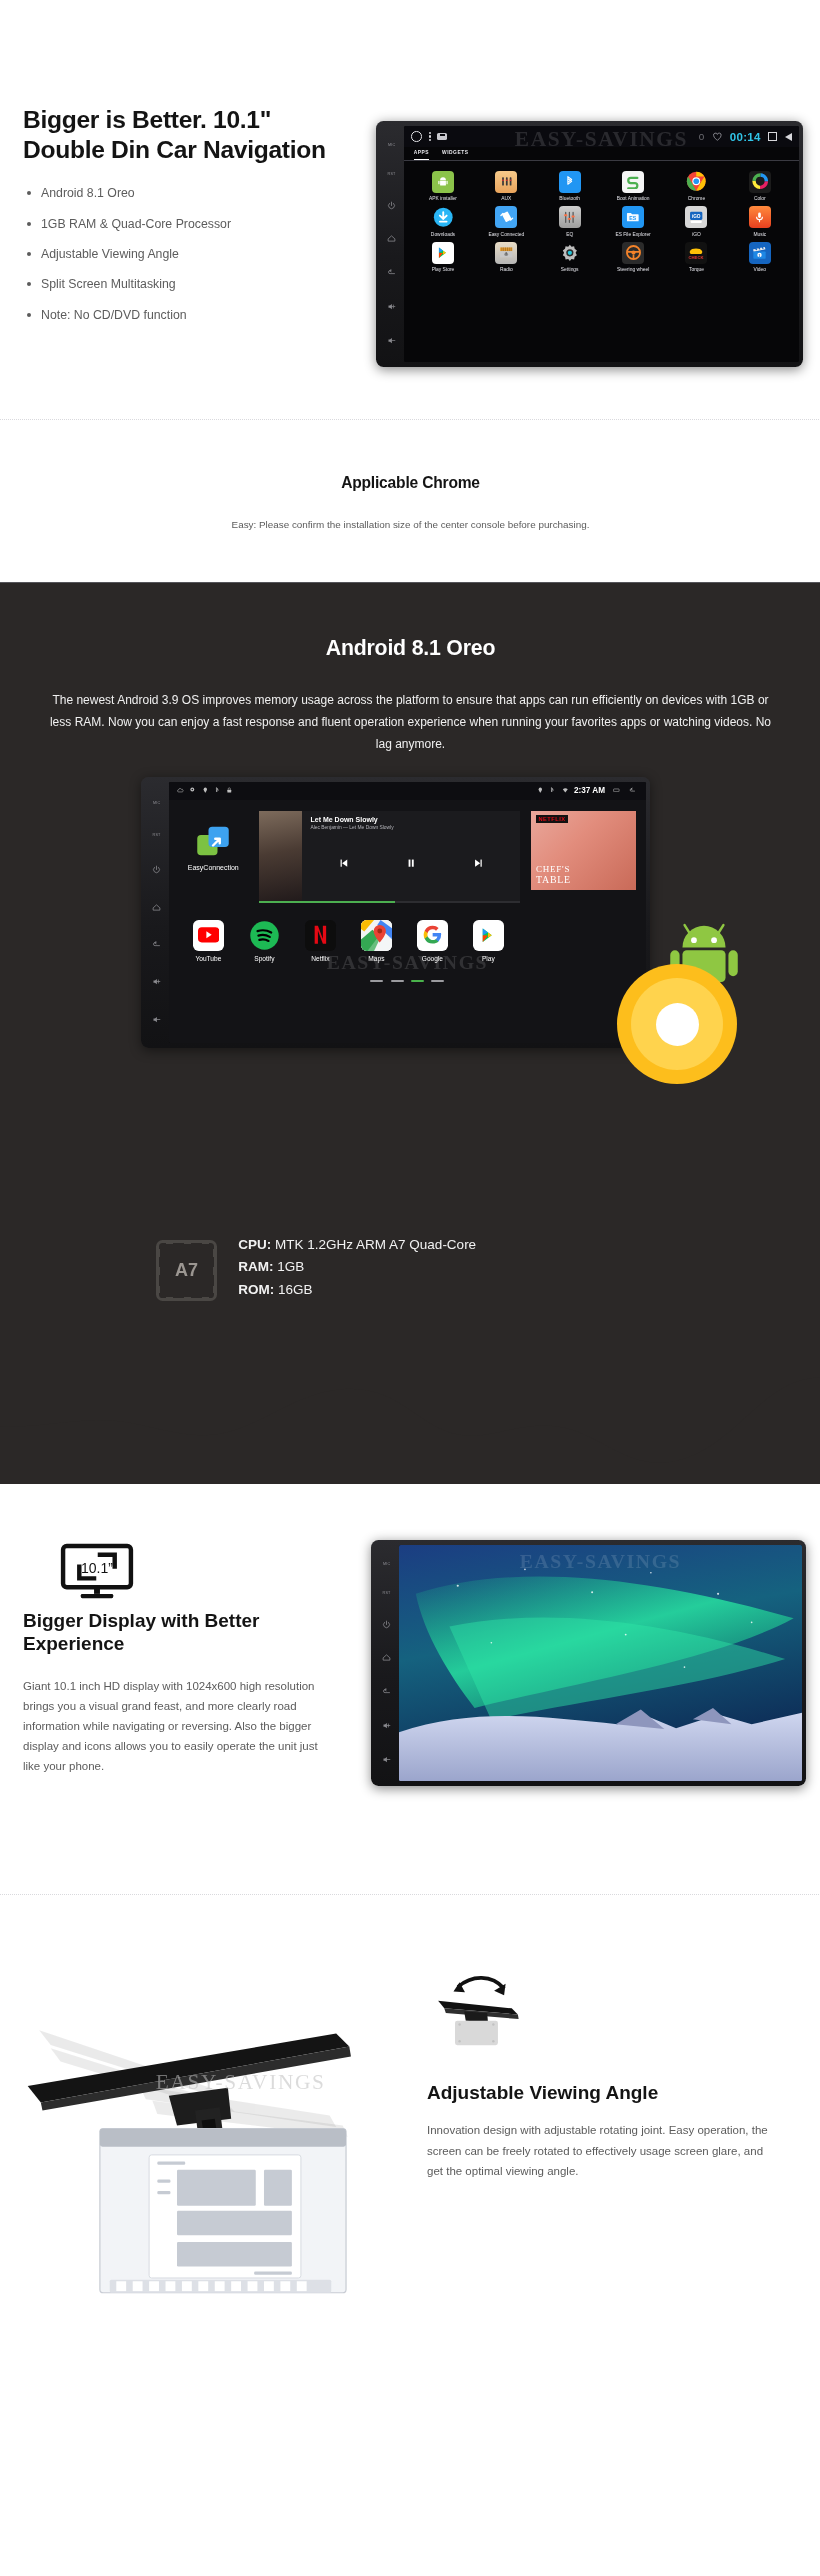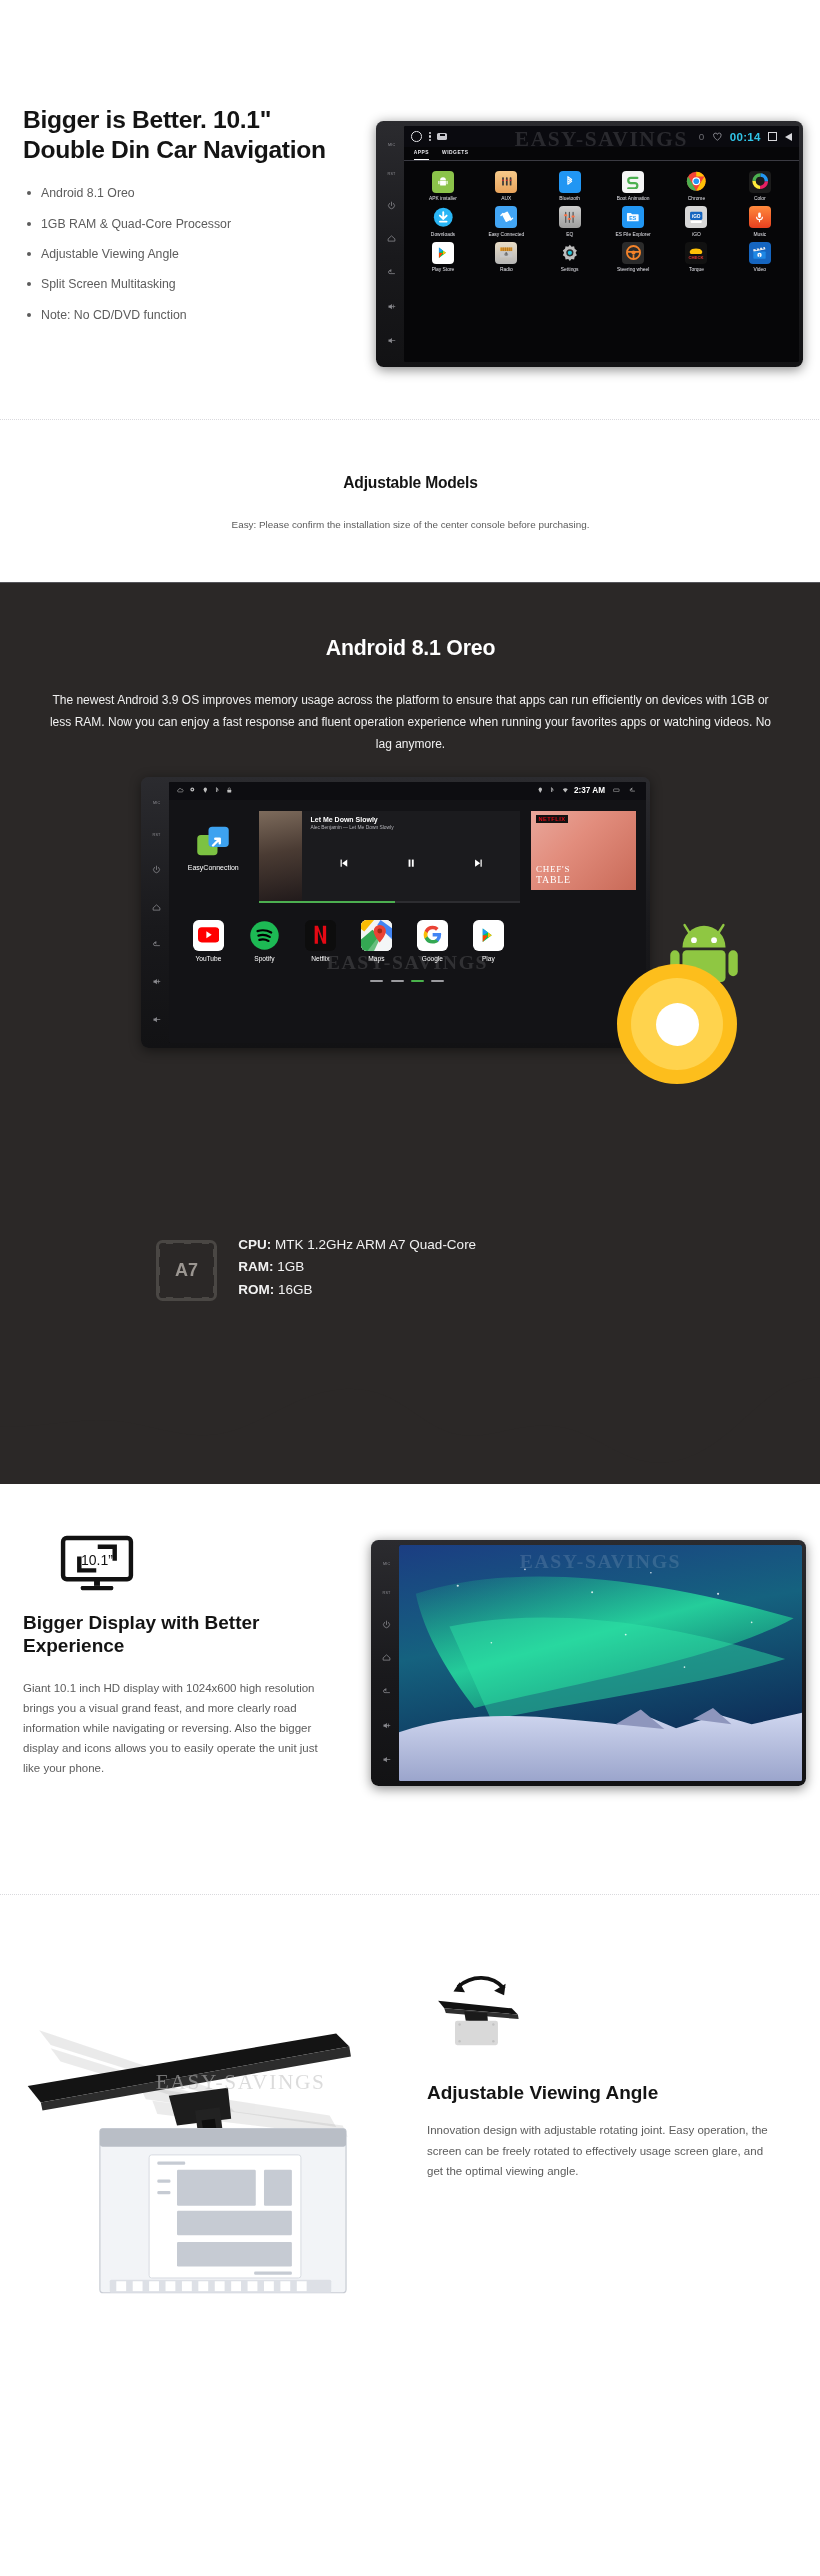--- a/index.html
+++ b/index.html
@@ -189,22 +189,22 @@
   .chip span{font-size:18px;font-weight:bold;color:#9b9691;}
   .chip i{position:absolute;background:#4a4744;display:block;}
   .specs .srow{font-size:13.5px;margin-bottom:7.4px;color:#f2f2f2;}
   .specs .k{font-weight:bold;}
 
   .wave{display:block;width:100%;}
 
   
   .bigdisp{position:relative;height:410px;}
   .bd-left{position:absolute;left:23px;top:51px;width:312px;}
-  .mon-ico{width:76px;height:59px;margin:0 auto 0 36px;position:relative;}
-  .bd-h{font-size:19px;font-weight:bold;color:#141414;line-height:1.2;margin-top:18px;}
+  .mon-ico{width:76px;height:59px;margin:8px auto 0 36px;position:relative;}
+  .bd-h{font-size:19px;font-weight:bold;color:#141414;line-height:1.2;margin-top:8px;}
   .bd-p{font-size:11.5px;color:#5c5c5c;line-height:1.75;margin-top:20px;}
 
   
   .adj{position:relative;height:427px;}
   .adj-right{position:absolute;left:427px;top:80px;width:345px;}
   .rot-ico{width:92px;height:79px;margin:0 0 28px 4.9px;position:relative;}
   .adj-h{font-size:19px;font-weight:bold;color:#141414;}
   .adj-p{font-size:11.5px;color:#5c5c5c;line-height:1.78;margin-top:16.4px;}
   .diagram{position:absolute;left:8.2px;top:29.6px;width:361px;height:386px;}
 </style>
@@ -508,21 +508,21 @@
 
           </div>
         </div>
       </div>
     </div>
   </section>
 
   <div class="divider"></div>
 
   <section class="models">
-    <h2>Adjustable Models</h2>
+    <h2>Applicable Chrome</h2>
     <p class="note">Easy: Please confirm the installation size of the center console before purchasing.</p>
   </section>
 
   <section class="dark">
     <h2>Android 8.1 Oreo</h2>
     <p class="body">The newest Android 3.9 OS improves memory usage across the platform to ensure that apps can run efficiently on devices with 1GB or less RAM. Now you can enjoy a fast response and fluent operation experience when running your favorites apps or watching videos. No lag anymore.</p>
 
     <div class="dark-stage">
 
       <div class="unit" style="left:141px;top:0;width:509px;height:271px;">

